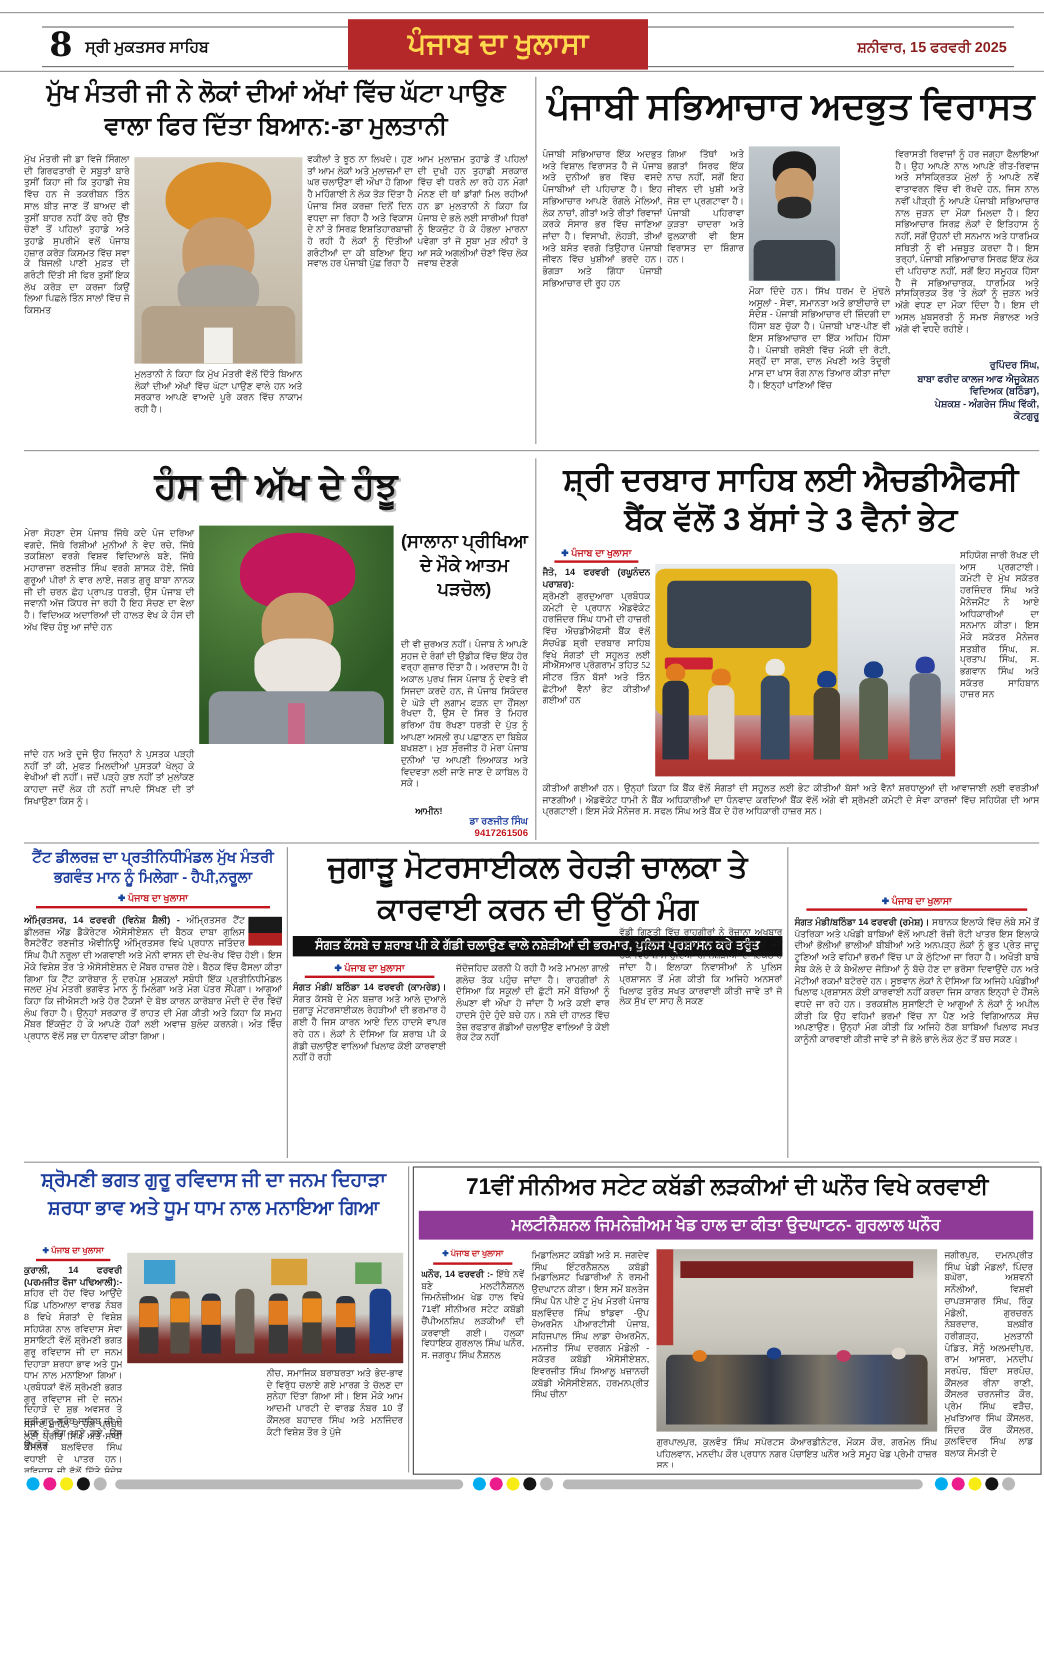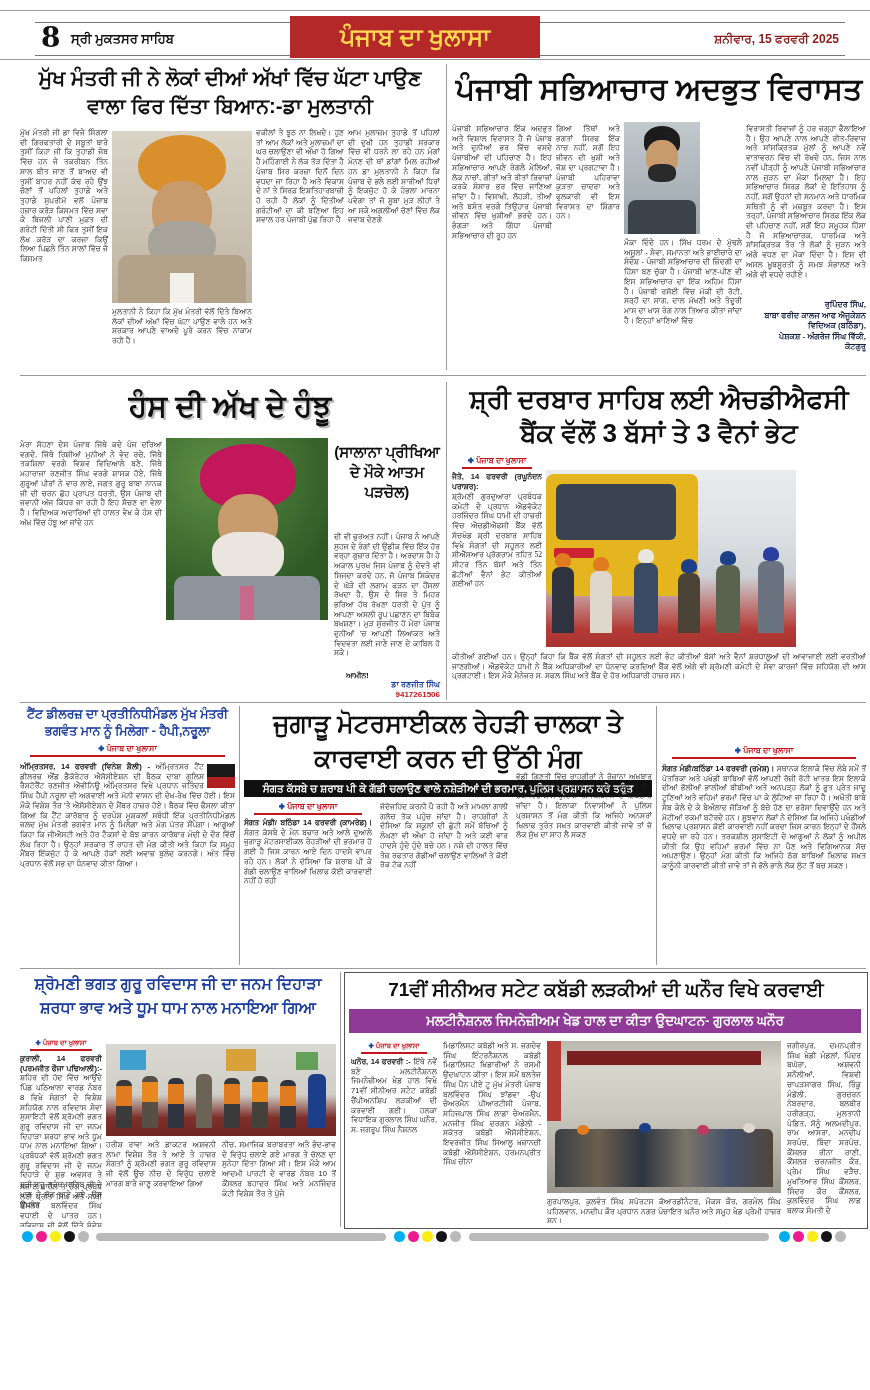--- a/index.html
+++ b/index.html
@@ -88,20 +88,21 @@
     <div class="fig" style="bottom:0;left:8px;width:146px;height:44px;background:#8d949c;border-radius:10px 10px 0 0;"></div>
     <div class="fig" style="bottom:0;left:74px;width:14px;height:34px;background:#c76a8a;"></div>
   </div>
 
   <div class="abs hl" style="left:334px;top:442px;width:106px;height:86px;font-size:15px;line-height:20px;">(ਸਾਲਾਨਾ ਪ੍ਰੀਖਿਆ ਦੇ ਮੌਕੇ ਆਤਮ ਪੜਚੋਲ)</div>
   <div class="abs bt" style="left:334px;top:532px;width:106px;height:138px;">ਦੀ ਵੀ ਜ਼ੁਰਅਤ ਨਹੀਂ। ਪੰਜਾਬ ਨੇ ਆਪਣੇ ਸੁਹਜ ਦੇ ਰੰਗਾਂ ਦੀ ਉਡੀਕ ਵਿੱਚ ਇੱਕ ਹੋਰ ਵਰ੍ਹਾ ਗੁਜ਼ਾਰ ਦਿੱਤਾ ਹੈ। ਅਰਦਾਸ ਹੈ! ਹੇ ਅਕਾਲ ਪੁਰਖ ਜਿਸ ਪੰਜਾਬ ਨੂੰ ਦੇਵਤੇ ਵੀ ਸਿਜਦਾ ਕਰਦੇ ਹਨ, ਜੋ ਪੰਜਾਬ ਸਿਕੰਦਰ ਦੇ ਘੋੜੇ ਦੀ ਲਗਾਮ ਫੜਨ ਦਾ ਹੌਂਸਲਾ ਰੱਖਦਾ ਹੈ, ਉਸ ਦੇ ਸਿਰ ਤੇ ਮਿਹਰ ਭਰਿਆ ਹੱਥ ਰੱਖਣਾ ਧਰਤੀ ਦੇ ਪੁੱਤ ਨੂੰ ਆਪਣਾ ਅਸਲੀ ਰੂਪ ਪਛਾਣਨ ਦਾ ਬਿਬੇਕ ਬਖਸ਼ਣਾ। ਮੁੜ ਸੁਰਜੀਤ ਹੋ ਮੇਰਾ ਪੰਜਾਬ ਦੁਨੀਆਂ 'ਚ ਆਪਣੀ ਲਿਆਕਤ ਅਤੇ ਵਿਦਵਤਾ ਲਈ ਜਾਣੇ ਜਾਣ ਦੇ ਕਾਬਿਲ ਹੋ ਸਕੇ।</div>
   <div class="abs" style="left:334px;top:671px;width:106px;font-size:7.6px;font-weight:700;color:#181818;margin-left:12px;">ਆਮੀਨ!</div>
   <div class="abs" style="left:334px;top:680px;width:106px;text-align:right;font-size:8px;font-weight:700;color:#1c3c9e;">ਡਾ ਰਣਜੀਤ ਸਿੰਘ</div>
   <div class="abs" style="left:334px;top:690px;width:106px;text-align:right;font-size:8px;font-weight:700;color:#c4161c;">9417261506</div>
 
+  <div class="abs bt" style="left:20px;top:624px;width:142px;height:76px;">ਜਾਂਦੇ ਹਨ ਅਤੇ ਦੂਜੇ ਉਹ ਜਿਨ੍ਹਾਂ ਨੇ ਪੁਸਤਕ ਪੜ੍ਹੀ ਨਹੀਂ ਤਾਂ ਕੀ, ਮੁਫਤ ਮਿਲਦੀਆਂ ਪੁਸਤਕਾਂ ਖੋਲ੍ਹ ਕੇ ਵੇਖੀਆਂ ਵੀ ਨਹੀਂ। ਜਦੋਂ ਪੜ੍ਹੇ ਕੁਝ ਨਹੀਂ ਤਾਂ ਮੁਲਾਂਕਣ ਕਾਹਦਾ ਜਦੋਂ ਲੋਕ ਹੀ ਨਹੀਂ ਜਾਪਦੇ ਸਿੱਖਣ ਦੀ ਤਾਂ ਸਿਖਾਉਣਾ ਕਿਸ ਨੂੰ।</div>
 
   <div class="vr" style="left:446px;top:382px;height:318px;"></div>
 
   <div class="abs hl" style="left:452px;top:382px;width:414px;height:68px;font-size:26px;line-height:34px;">ਸ਼੍ਰੀ ਦਰਬਾਰ ਸਾਹਿਬ ਲਈ ਐਚਡੀਐਫਸੀ ਬੈਂਕ ਵੱਲੋਂ 3 ਬੱਸਾਂ ਤੇ 3 ਵੈਨਾਂ ਭੇਟ</div>
   <div class="abs" style="left:452px;top:456px;width:90px;height:240px;overflow:hidden;">
     <div class="tag"><span class="plus">✚</span> <span>ਪੰਜਾਬ ਦਾ ਖੁਲਾਸਾ</span></div>
     <div class="trule"></div>
     <div class="bt dl" style="height:20px;">ਜੈਤੋ, 14 ਫਰਵਰੀ (ਰਘੂਨੰਦਨ ਪਰਾਸ਼ਰ):</div>
     <div class="bt" style="height:196px;font-family:Liberation Serif, serif;">ਸ਼੍ਰੋਮਣੀ ਗੁਰਦੁਆਰਾ ਪ੍ਰਬੰਧਕ ਕਮੇਟੀ ਦੇ ਪ੍ਰਧਾਨ ਐਡਵੋਕੇਟ ਹਰਜਿੰਦਰ ਸਿੰਘ ਧਾਮੀ ਦੀ ਹਾਜ਼ਰੀ ਵਿੱਚ ਐਚਡੀਐਫਸੀ ਬੈਂਕ ਵੱਲੋਂ ਸੱਚਖੰਡ ਸ਼੍ਰੀ ਦਰਬਾਰ ਸਾਹਿਬ ਵਿਖੇ ਸੰਗਤਾਂ ਦੀ ਸਹੂਲਤ ਲਈ ਸੀਐੱਸਆਰ ਪ੍ਰੋਗਰਾਮ ਤਹਿਤ 52 ਸੀਟਰ ਤਿੰਨ ਬੱਸਾਂ ਅਤੇ ਤਿੰਨ ਛੋਟੀਆਂ ਵੈਨਾਂ ਭੇਟ ਕੀਤੀਆਂ ਗਈਆਂ ਹਨ</div>
   </div>
@@ -117,20 +118,21 @@
     <div class="fig" style="bottom:14px;left:88px;width:24px;height:70px;background:#394a63;border-radius:8px 8px 0 0;"></div>
     <div class="fig" style="bottom:84px;left:92px;width:16px;height:14px;background:#e9e6df;border-radius:50% 50% 35% 35%;"></div>
     <div class="fig" style="bottom:14px;left:132px;width:22px;height:60px;background:#4a4336;border-radius:8px 8px 0 0;"></div>
     <div class="fig" style="bottom:74px;left:135px;width:16px;height:14px;background:#1c3f8a;border-radius:50% 50% 35% 35%;"></div>
     <div class="fig" style="bottom:14px;left:170px;width:24px;height:68px;background:#5a6250;border-radius:8px 8px 0 0;"></div>
     <div class="fig" style="bottom:82px;left:174px;width:16px;height:14px;background:#1c3f8a;border-radius:50% 50% 35% 35%;"></div>
     <div class="fig" style="bottom:14px;left:212px;width:26px;height:72px;background:#6b7280;border-radius:8px 8px 0 0;"></div>
     <div class="fig" style="bottom:86px;left:217px;width:16px;height:14px;background:#2b3f9e;border-radius:50% 50% 35% 35%;"></div>
   </div>
 
+  <div class="abs bt" style="left:800px;top:458px;width:66px;height:238px;">ਸਹਿਯੋਗ ਜਾਰੀ ਰੱਖਣ ਦੀ ਆਸ ਪ੍ਰਗਟਾਈ। ਕਮੇਟੀ ਦੇ ਮੁੱਖ ਸਕੱਤਰ ਹਰਜਿੰਦਰ ਸਿੰਘ ਅਤੇ ਮੈਨੇਜਮੈਂਟ ਨੇ ਆਏ ਅਧਿਕਾਰੀਆਂ ਦਾ ਸਨਮਾਨ ਕੀਤਾ। ਇਸ ਮੌਕੇ ਸਕੱਤਰ ਮੈਨੇਜਰ ਸਤਬੀਰ ਸਿੰਘ, ਸ. ਪ੍ਰਤਾਪ ਸਿੰਘ, ਸ. ਭਗਵਾਨ ਸਿੰਘ ਅਤੇ ਸਕੱਤਰ ਸਾਹਿਬਾਨ ਹਾਜ਼ਰ ਸਨ</div>
   <div class="abs bt" style="left:452px;top:652px;width:414px;height:46px;">ਕੀਤੀਆਂ ਗਈਆਂ ਹਨ। ਉਨ੍ਹਾਂ ਕਿਹਾ ਕਿ ਬੈਂਕ ਵੱਲੋਂ ਸੰਗਤਾਂ ਦੀ ਸਹੂਲਤ ਲਈ ਭੇਟ ਕੀਤੀਆਂ ਬੱਸਾਂ ਅਤੇ ਵੈਨਾਂ ਸ਼ਰਧਾਲੂਆਂ ਦੀ ਆਵਾਜਾਈ ਲਈ ਵਰਤੀਆਂ ਜਾਣਗੀਆਂ। ਐਡਵੋਕੇਟ ਧਾਮੀ ਨੇ ਬੈਂਕ ਅਧਿਕਾਰੀਆਂ ਦਾ ਧੰਨਵਾਦ ਕਰਦਿਆਂ ਬੈਂਕ ਵੱਲੋਂ ਅੱਗੇ ਵੀ ਸ਼੍ਰੋਮਣੀ ਕਮੇਟੀ ਦੇ ਸੇਵਾ ਕਾਰਜਾਂ ਵਿੱਚ ਸਹਿਯੋਗ ਦੀ ਆਸ ਪ੍ਰਗਟਾਈ। ਇਸ ਮੌਕੇ ਮੈਨੇਜਰ ਸ. ਸਫਲ ਸਿੰਘ ਅਤੇ ਬੈਂਕ ਦੇ ਹੋਰ ਅਧਿਕਾਰੀ ਹਾਜ਼ਰ ਸਨ।</div>
 
   <div class="hrl" style="left:20px;top:702px;width:846px;"></div>
 
   <div class="abs hl blue" style="left:20px;top:706px;width:215px;height:36px;font-size:12.5px;line-height:17px;">ਟੈਂਟ ਡੀਲਰਜ਼ ਦਾ ਪ੍ਰਤੀਨਿਧੀਮੰਡਲ ਮੁੱਖ ਮੰਤਰੀ ਭਗਵੰਤ ਮਾਨ ਨੂੰ ਮਿਲੇਗਾ - ਹੈਪੀ,ਨਰੂਲਾ</div>
   <div class="abs" style="left:20px;top:744px;width:215px;">
     <div class="tag"><span class="plus">✚</span> <span>ਪੰਜਾਬ ਦਾ ਖੁਲਾਸਾ</span></div>
     <div class="trule"></div>
   </div>
   <div class="abs bt" style="left:20px;top:762px;width:215px;height:202px;">
@@ -191,21 +193,20 @@
     <div class="fig" style="bottom:36px;left:90px;width:16px;height:20px;background:#ef9б2f;"></div>
     <div class="fig" style="bottom:8px;left:118px;width:16px;height:50px;background:#3a3a3a;border-radius:6px 6px 0 0;"></div>
     <div class="fig" style="bottom:32px;left:118px;width:16px;height:20px;background:#e07b1f;"></div>
     <div class="fig" style="bottom:8px;left:146px;width:16px;height:52px;background:#44403a;border-radius:6px 6px 0 0;"></div>
     <div class="fig" style="bottom:34px;left:146px;width:16px;height:20px;background:#e8891f;"></div>
     <div class="fig" style="bottom:8px;left:174px;width:16px;height:48px;background:#2e3440;border-radius:6px 6px 0 0;"></div>
     <div class="fig" style="bottom:30px;left:174px;width:16px;height:20px;background:#e07b1f;"></div>
     <div class="fig" style="bottom:8px;left:202px;width:18px;height:54px;background:#1d3f8a;border-radius:6px 6px 0 0;"></div>
   </div>
 
-  <div class="abs bt" style="left:106px;top:1140px;width:110px;height:87px;">ਹਰੀਸ਼ ਰਾਵਾ ਅਤੇ ਡਾਕਟਰ ਅਸ਼ਵਨੀ ਲਾਮਾ ਵਿਸ਼ੇਸ਼ ਤੌਰ ਤੇ ਆਏ ਤੇ ਹਾਜ਼ਰ ਸੰਗਤਾਂ ਨੂੰ ਸ਼੍ਰੋਮਣੀ ਭਗਤ ਗੁਰੂ ਰਵਿਦਾਸ ਜੀ ਵੱਲੋਂ ਊਚ ਨੀਚ ਦੇ ਵਿਰੁੱਧ ਚਲਾਏ ਮਾਰਗ ਬਾਰੇ ਜਾਣੂ ਕਰਵਾਇਆ ਗਿਆ</div>
   <div class="abs bt" style="left:222px;top:1140px;width:114px;height:87px;">ਨੀਚ, ਸਮਾਜਿਕ ਬਰਾਬਰਤਾ ਅਤੇ ਭੇਦ-ਭਾਵ ਦੇ ਵਿਰੁੱਧ ਚਲਾਏ ਗਏ ਮਾਰਗ ਤੇ ਚੱਲਣ ਦਾ ਸੁਨੇਹਾ ਦਿੱਤਾ ਗਿਆ ਸੀ। ਇਸ ਮੌਕੇ ਆਮ ਆਦਮੀ ਪਾਰਟੀ ਦੇ ਵਾਰਡ ਨੰਬਰ 10 ਤੋਂ ਕੌਂਸਲਰ ਬਹਾਦਰ ਸਿੰਘ ਅਤੇ ਮਨਜਿੰਦਰ ਕੰਟੀ ਵਿਸ਼ੇਸ਼ ਤੌਰ ਤੇ ਪੁੱਜੇ</div>
   <div class="abs bt" style="left:20px;top:1182px;width:82px;height:45px;">ਸਜਾਏ ਮਾਹੌਲ ਤੇ ਚੰਗੇ ਪ੍ਰਬੰਧ ਲਈ ਪ੍ਰੀਤ ਸਿੰਘ ਅਤੇ ਸਾਥੀ ਕੌਂਸਲਰ ਬਲਵਿੰਦਰ ਸਿੰਘ ਵਧਾਈ ਦੇ ਪਾਤਰ ਹਨ। ਰਵਿਦਾਸ ਜੀ ਵੱਲੋਂ ਦਿੱਤੇ ਸੰਦੇਸ਼ ਸੰਬੰਧੀ ਸਭ ਦਾ ਸਨਮਾਨ ਕੀਤਾ ਗਿਆ।</div>
 
   <div class="vr" style="left:340px;top:972px;height:255px;"></div>
 
   <div class="abs" style="left:344px;top:972px;width:522px;height:255px;border:1px solid #555;">
     <div class="hl" style="position:absolute;left:0;top:2px;width:100%;height:30px;font-size:19px;line-height:30px;">71ਵੀਂ ਸੀਨੀਅਰ ਸਟੇਟ ਕਬੱਡੀ ਲੜਕੀਆਂ ਦੀ ਘਨੌਰ ਵਿਖੇ ਕਰਵਾਈ</div>
     <div style="position:absolute;left:4px;top:36px;width:512px;height:24px;background:#8e3a96;color:#ffffff;font-weight:700;font-size:13.5px;line-height:24px;text-align:center;overflow:hidden;">ਮਲਟੀਨੈਸ਼ਨਲ ਜਿਮਨੇਜ਼ੀਅਮ ਖੇਡ ਹਾਲ ਦਾ ਕੀਤਾ ਉਦਘਾਟਨ- ਗੁਰਲਾਲ ਘਨੌਰ</div>
 
     <div style="position:absolute;left:6px;top:68px;width:86px;height:182px;overflow:hidden;">

